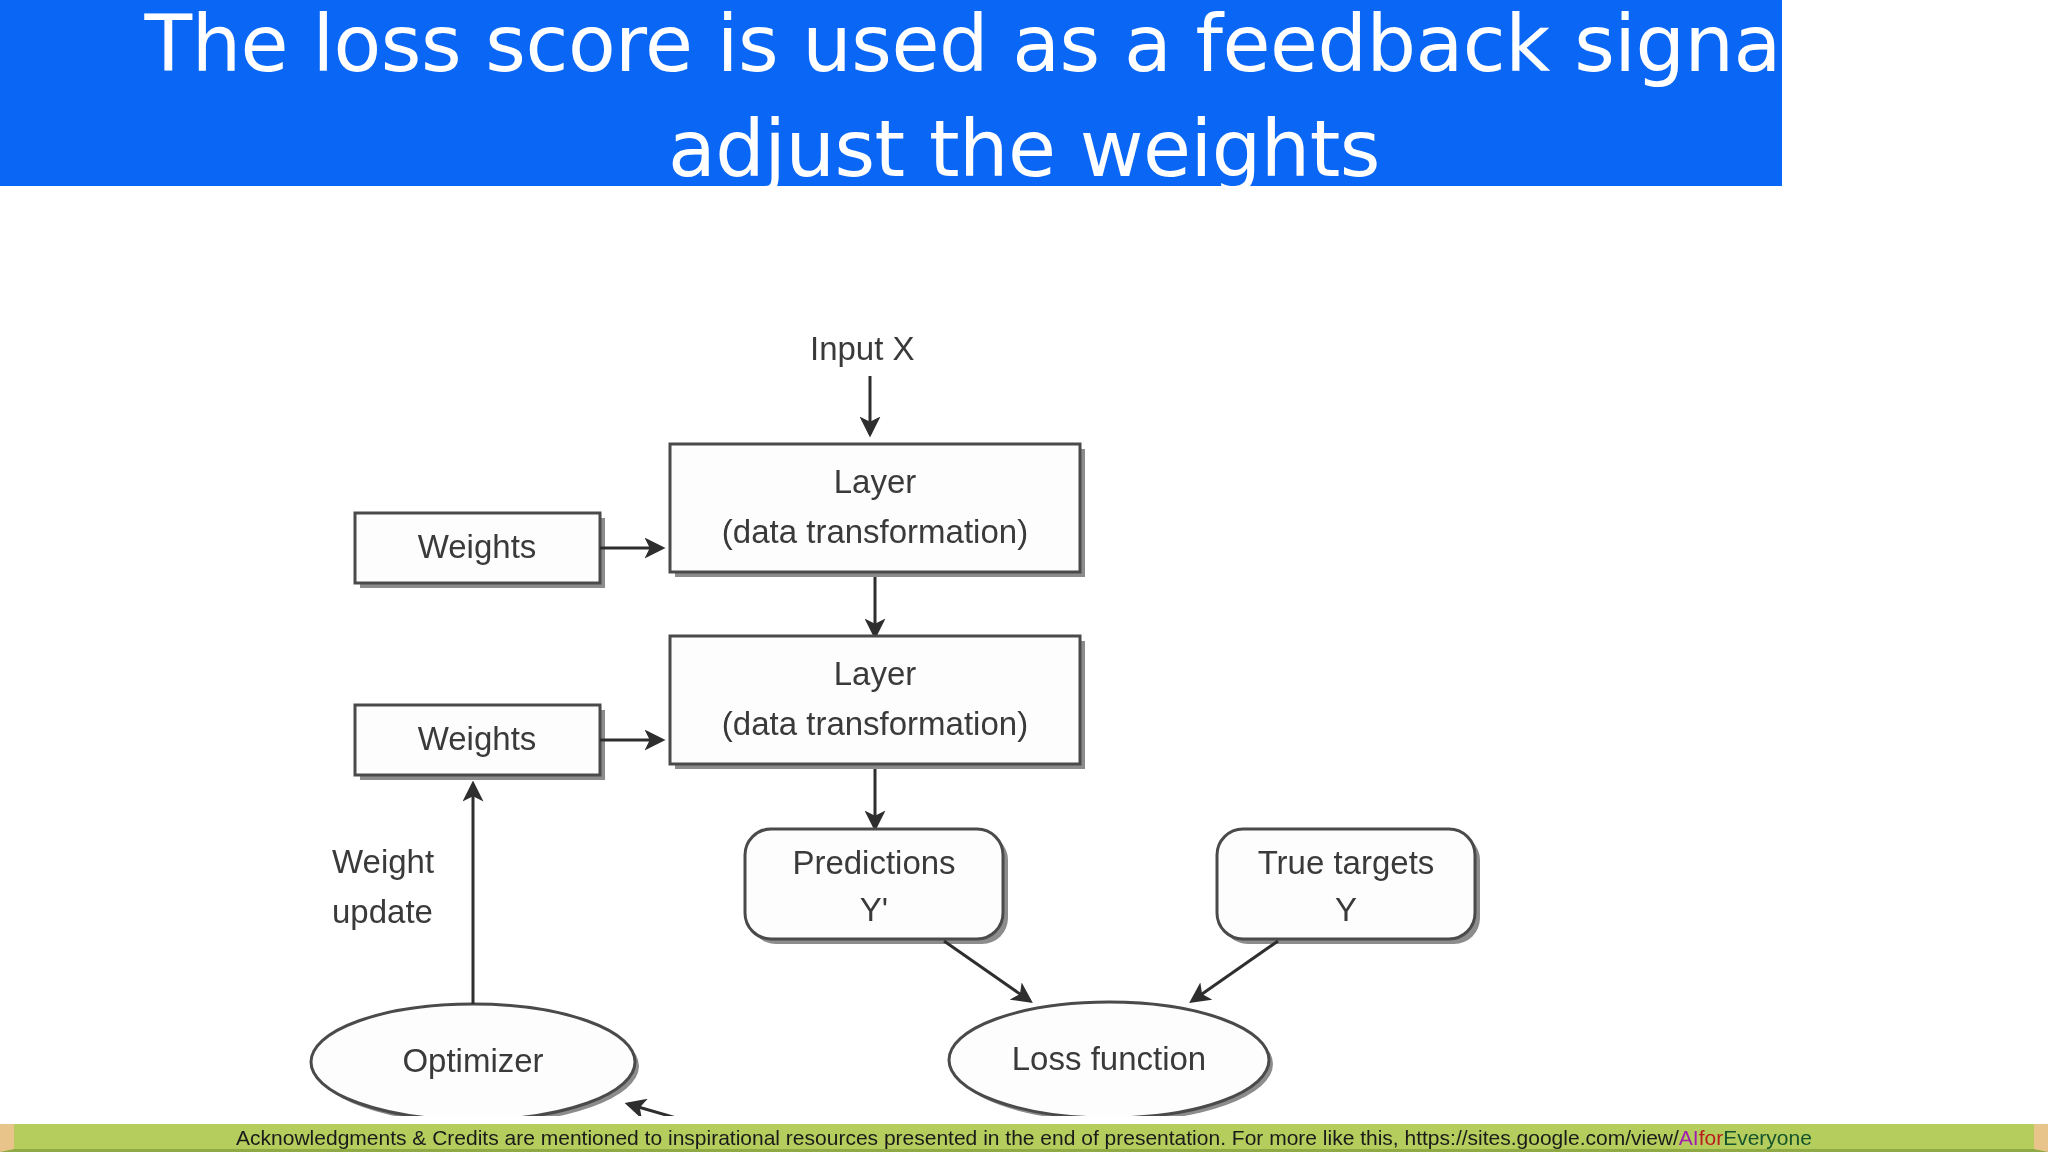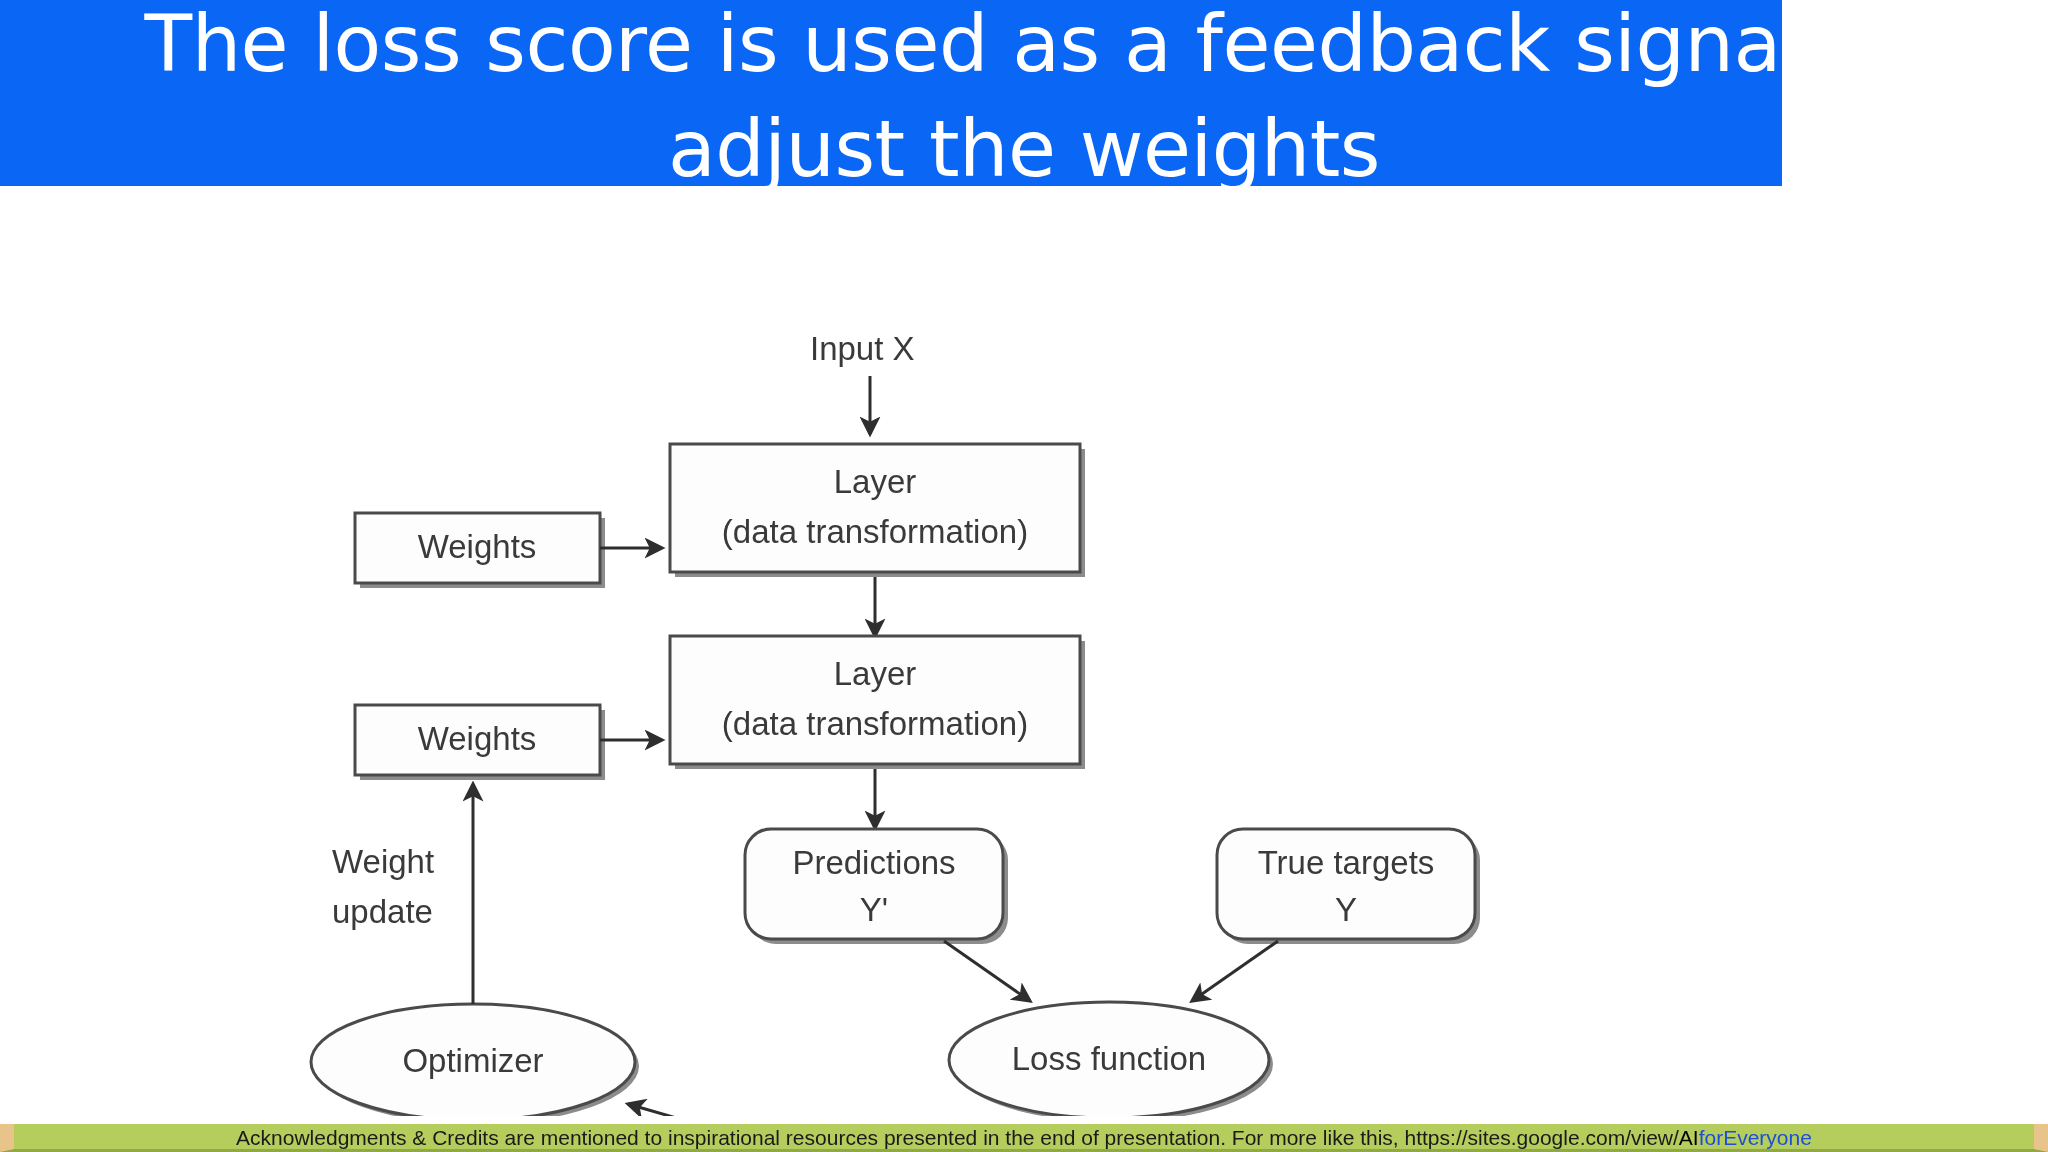--- a/index.html
+++ b/index.html
@@ -109,23 +109,23 @@
     left: 0;
     top: 1px;
     width: 2020px;
     text-align: center;
     font-size: 21px;
     line-height: 26px;
     color: #1a1a1a;
     font-family: "Liberation Sans", sans-serif;
     white-space: nowrap;
   }
-  #footer-text .lnk-ai { color: #000000; }
-  #footer-text .lnk-for { color: #1d4ed8; }
-  #footer-text .lnk-everyone { color: #1d4ed8; text-align: center; }
+  #footer-text .lnk-ai { color: #a21caf; }
+  #footer-text .lnk-for { color: #b91c1c; }
+  #footer-text .lnk-everyone { color: #14532d; text-align: center; }
 </style>
 </head>
 <body>
 
 <div id="title-banner">
   <div id="title-text">The loss score is used as a feedback signal to
 adjust the weights</div>
 </div>
 
 <div id="diagram-stage">

